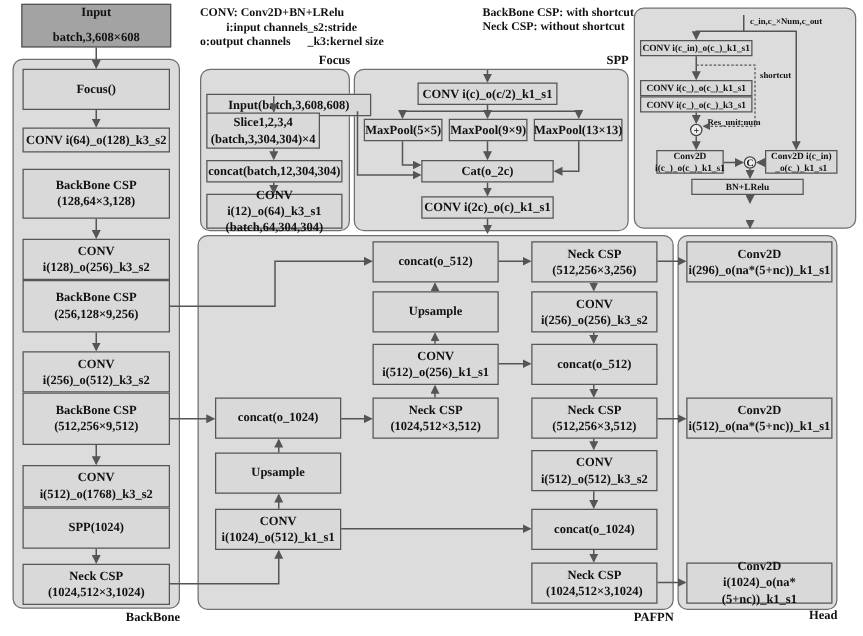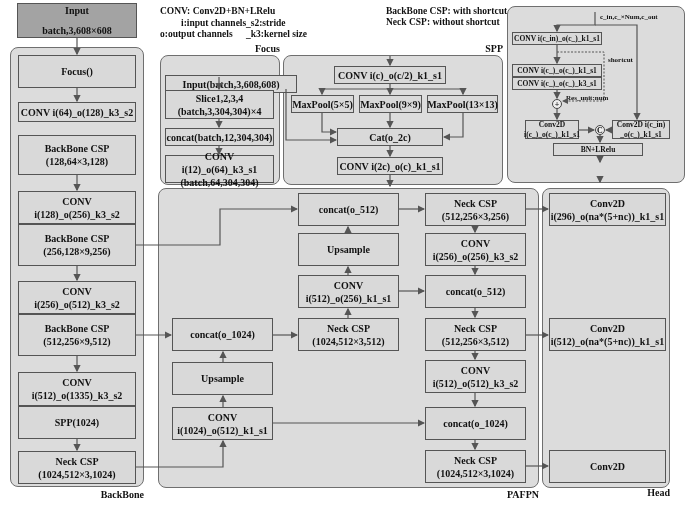--- a/index.html
+++ b/index.html
@@ -65,34 +65,34 @@
   </div>
 <div class="box" style="left:18px;top:281px;width:118px;height:33px;">
   <span>CONV i(256)_o(512)_k3_s2</span>
   </div>
 <div class="box" style="left:18px;top:314px;width:118px;height:42px;">
   <span>BackBone CSP</span>
   <span>(512,256×9,512)</span>
   </div>
 <div class="box" style="left:18px;top:372px;width:118px;height:34px;">
   <span>CONV</span>
-  <span>i(512)_o(1335)_k3_s2</span>
+  <span>i(512)_o(1768)_k3_s2</span>
   </div>
 <div class="box" style="left:18px;top:406px;width:118px;height:33px;">
   <span>SPP(1024)</span>
   </div>
 <div class="box" style="left:18px;top:451px;width:118px;height:33px;">
   <span>Neck CSP</span>
   <span>(1024,512×3,1024)</span>
   </div>
 
 <div class="box" style="left:165px;top:59px;width:132px;height:18px;margin-top:16px;">
   <span>Input(batch,3,608,608)</span>
   </div>
-<div class="box" style="left:165px;top:90px;width:109px;height:29px;">
+<div class="box" style="left:165px;top:90px;width:91px;height:29px;">
   <span>Slice1,2,3,4</span>
   <span>(batch,3,304,304)×4</span>
   </div>
 <div class="box" style="left:165px;top:128px;width:109px;height:18px;">
   <span>concat(batch,12,304,304)</span>
   </div>
 <div class="box" style="left:165px;top:155px;width:109px;height:28px;">
   <span>CONV i(12)_o(64)_k3_s1</span>
   <span>(batch,64,304,304)</span>
   </div>
@@ -199,20 +199,21 @@
 <div class="box" style="left:549px;top:193px;width:117px;height:33px;">
   <span>Conv2D</span>
   <span>i(296)_o(na*(5+nc))_k1_s1</span>
   </div>
 <div class="box" style="left:549px;top:318px;width:117px;height:33px;">
   <span>Conv2D</span>
   <span>i(512)_o(na*(5+nc))_k1_s1</span>
   </div>
 <div class="box" style="left:549px;top:450px;width:117px;height:33px;">
   <span>Conv2D</span>
+  <span>i(1024)_o(na*(5+nc))_k1_s1</span>
   </div>
 
 <svg id="wires" viewBox="0 0 690 509">
   <defs>
     <marker id="ah" markerWidth="6" markerHeight="6" refX="5" refY="3" orient="auto">
       <path d="M0,0 L6,3 L0,6 Z" fill="#555"></path>
     </marker>
   </defs>
   <g stroke="#555" stroke-width="1.2" fill="none" marker-end="url(#ah)">
 

